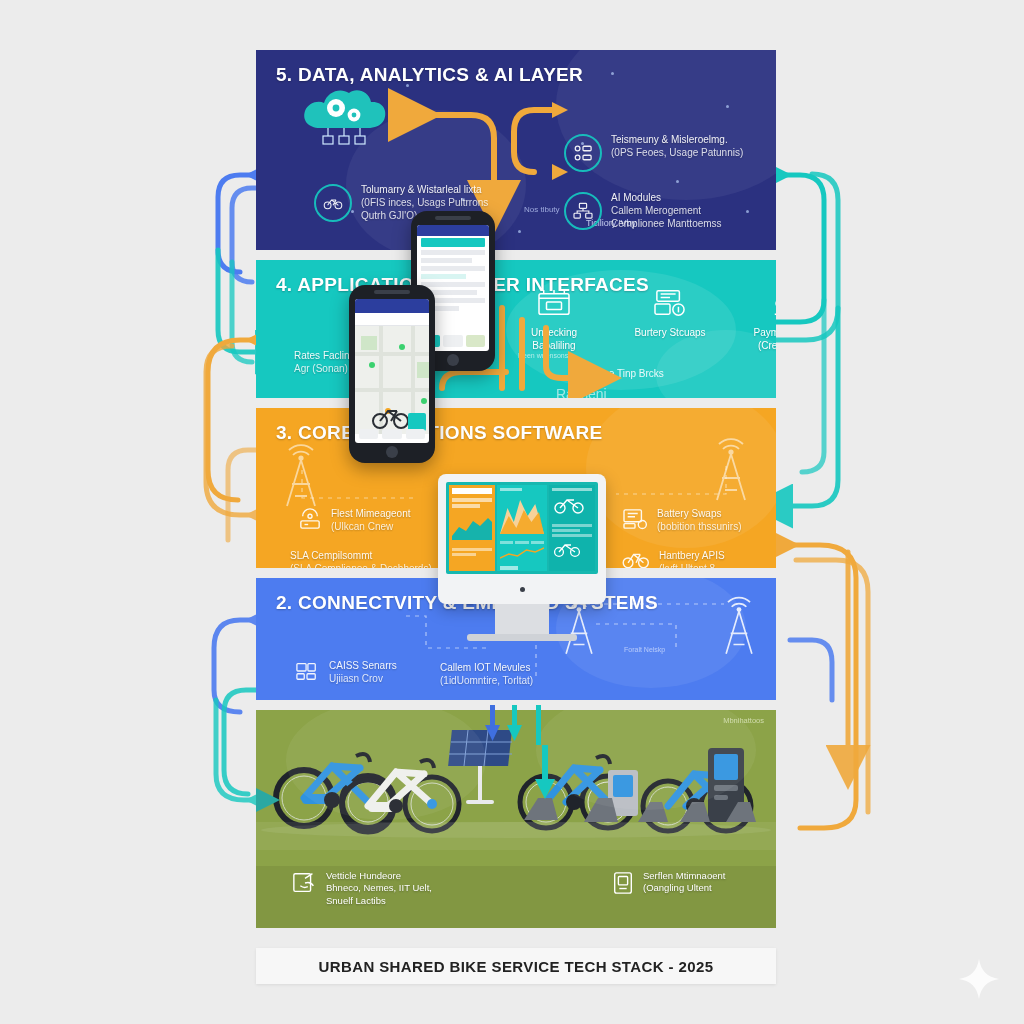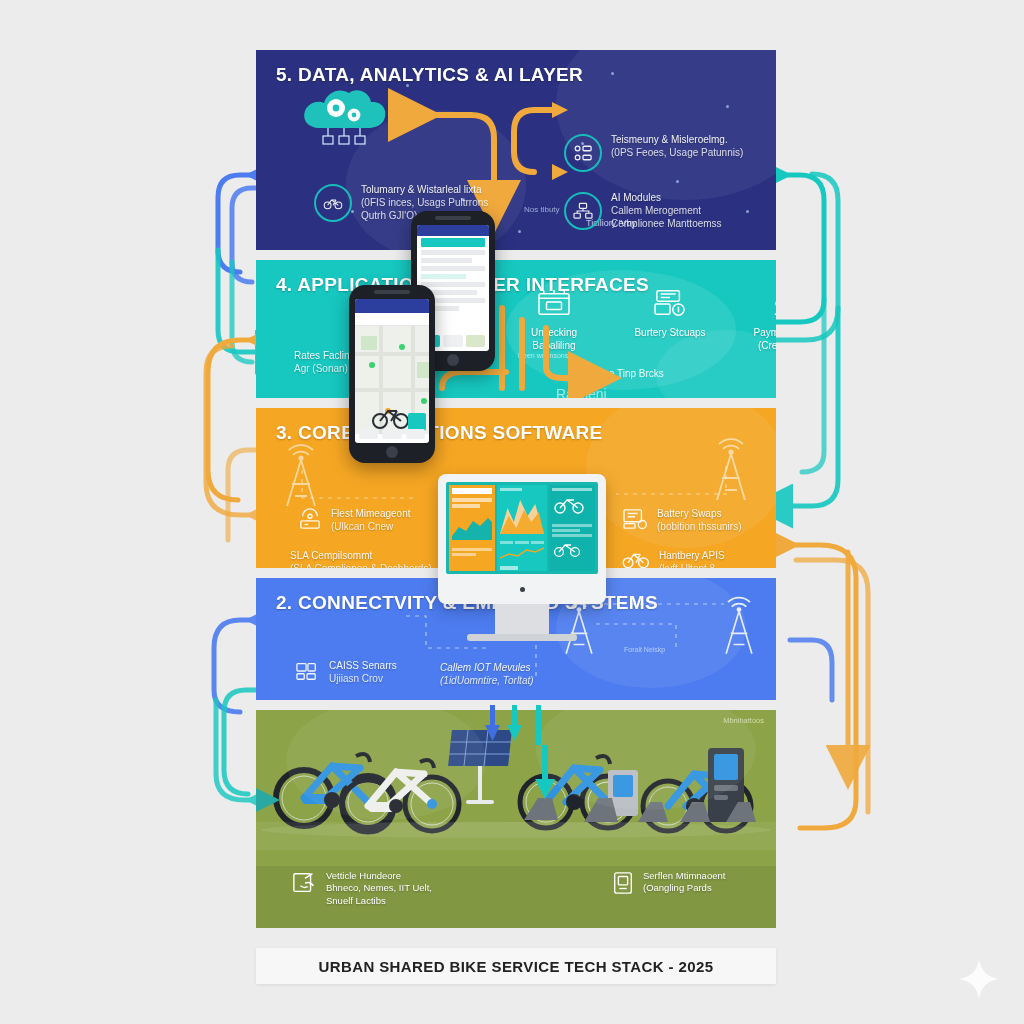--- a/index.html
+++ b/index.html
@@ -73,21 +73,21 @@
 
   
   .l3-left1{left:22px;top:58px;}
   .l3-left2{left:14px;top:100px;}
   .l3-right1{left:346px;top:58px;}
   .l3-right2{left:346px;top:100px;}
   .tower{position:absolute;opacity:.55;}
 
   
   .l2-a{left:18px;top:40px;}
-  .l2-c{left:164px;top:42px;font-style:italic;}
+  .l2-c{left:164px;top:42px;}
   .l2-note{position:absolute;left:368px;top:68px;color:#dce6ff;font-size:7px;opacity:.7;}
 
   
   .scene{position:absolute;left:0;top:0;width:520px;height:140px;overflow:hidden;}
   .ground{position:absolute;left:0;bottom:0;width:520px;height:28px;background:rgba(255,255,255,.07);}
   .l1-caption-bar{position:absolute;left:0;bottom:0;width:520px;height:62px;
                   background:rgba(0,0,0,.07);}
   .l1-items{position:absolute;left:0;bottom:6px;width:520px;height:56px;padding-left:44px;}
   .l1-it{position:absolute;display:flex;gap:8px;align-items:flex-start;}
   .l1-it .txt{color:#fff;font-size:9.5px;line-height:1.3;text-shadow:0 1px 2px rgba(0,0,0,.3);}
@@ -578,21 +578,21 @@
             <svg width="24" height="26" viewBox="0 0 26 28">
                 <g fill="none" stroke="#fff" stroke-width="1.5">
               <rect x="4" y="3" width="18" height="22" rx="2"></rect>
               <rect x="8" y="7" width="10" height="9" rx="1"></rect>
               <path d="M9,20 L17,20"></path>
                 </g>
               </svg>
           </span>
           <span class="txt">
             <span>Serflen Mtimnaoent</span><br>
-            <span>(Oangling Pards</span>
+            <span>(Oangling Ultent</span>
           </span>
         </div>
       </div>
     </div>
   </div>
 
   <div class="phone" style="left:411px;top:211px;width:84px;height:160px;">
     <div class="notch"></div>
     <div class="screen">
       <div style="height:11px;background:#2c3e9e;"></div>

